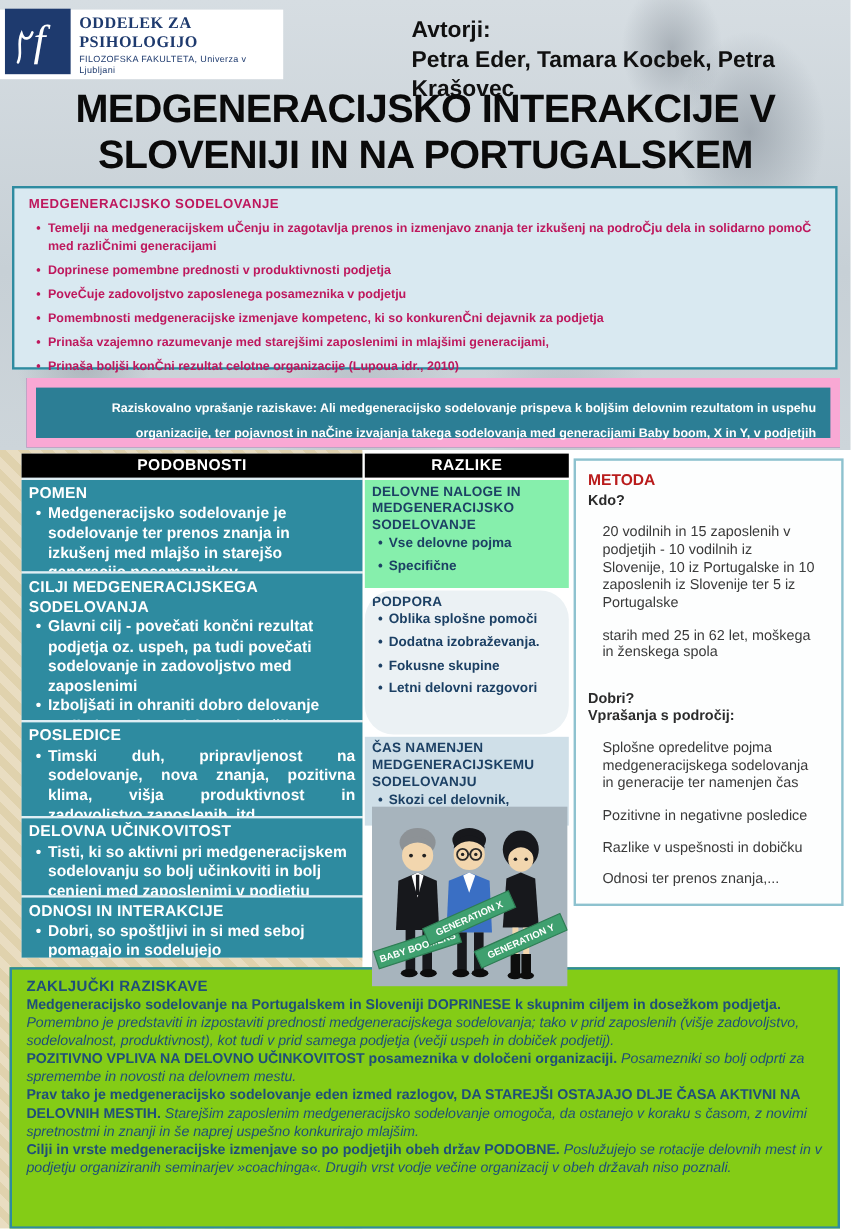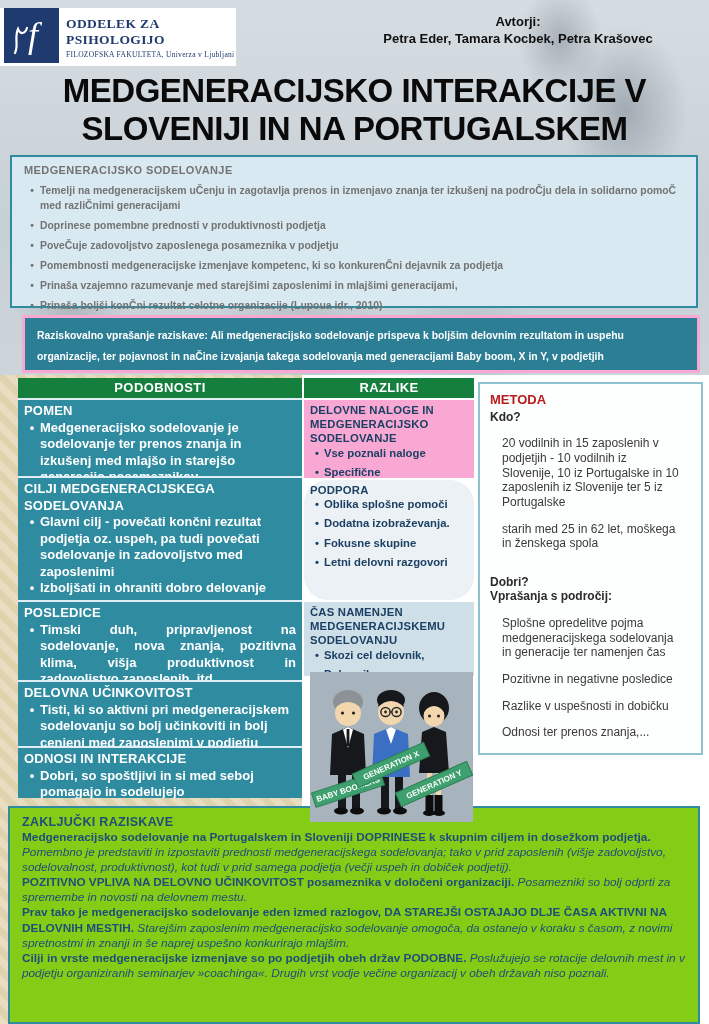--- a/index.html
+++ b/index.html
@@ -14,50 +14,50 @@
       radial-gradient(120px 150px at 300px 330px, rgba(120,130,142,.22), transparent 70%),
       radial-gradient(100px 120px at 470px 340px, rgba(110,120,130,.20), transparent 70%),
       linear-gradient(180deg,#d6dde2 0%,#c7d0d6 60%,#cdd5da 100%);}
   .beige{position:absolute;left:0;top:375px;width:302px;height:649px;
     background:repeating-linear-gradient(45deg,#e9ddc1 0 7px,#e0d2ad 7px 14px);}
   
   .logo-plate{position:absolute;left:0;top:8px;width:236px;height:58px;background:#fff;
     display:flex;align-items:center;gap:7px;padding-left:4px;box-sizing:border-box;}
   .logo-text{color:#1e3a6e;}
   .logo-dept{font-family:"Liberation Serif",serif;font-weight:bold;font-size:13.5px;letter-spacing:.4px;}
-  .logo-fac{font-family:Liberation Serif, serif;font-size:7.5px;letter-spacing:.3px;margin-top:2px;}
-  .authors{position:absolute;right:16px;top:14px;width:350px;text-align:center;
-    font-weight:bold;font-size:13px;color:#101010;line-height:1.3;}
+  .logo-fac{font-family:Liberation Sans, sans-serif;font-size:7.5px;letter-spacing:.3px;margin-top:2px;}
+  .authors{position:absolute;right:16px;top:14px;width:350px;
+    font-weight:bold;font-size:19px;color:#101010;line-height:1.3;}
   .title{position:absolute;left:0;top:72px;width:709px;text-align:center;
     font-weight:bold;font-size:33px;line-height:1.15;color:#0a0a0a;letter-spacing:-.5px;}
   
   .intro-box{position:absolute;left:10px;top:155px;width:688px;height:153px;box-sizing:border-box;
-    background:#d9e9f1;border:2px solid #2e8ba0;padding:7px 16px 0 12px;color:#737373;}
+    background:#d9e9f1;border:2px solid #2e8ba0;padding:7px 16px 0 12px;color:#be185d;}
   .intro-title{font-size:11px;font-weight:bold;letter-spacing:.4px;margin:0 0 7px 0;}
   .brow{display:flex;margin:0 0 5px 0;}
   .intro-box .brow{font-size:10.4px;font-weight:bold;line-height:1.45;}
   .bdot{flex:0 0 16px;text-align:center;}
   .btxt{flex:1;}
   
   .rq-box{position:absolute;left:22px;top:315px;width:678px;height:58px;box-sizing:border-box;
-    background:#2c7e95;border:3px solid #f9a8d4;padding:8px 12px 0 12px;
-    color:#ffffff;font-size:10.4px;font-weight:bold;line-height:2.0;}
+    background:#2c7e95;border:8px solid #f9a8d4;padding:8px 12px 0 12px;
+    color:#ffffff;font-size:10.4px;font-weight:bold;line-height:2.0;text-align:right;}
   
   .sim{position:absolute;left:18px;top:378px;width:284px;background:#dfeef4;}
-  .col-head{background:#15803d;color:#fff;text-align:center;font-weight:bold;font-size:13px;
+  .col-head{background:#000000;color:#fff;text-align:center;font-weight:bold;font-size:13px;
     height:20px;line-height:20px;letter-spacing:.4px;}
   .sim-sec{background:#2e8ba0;color:#fff;padding:3px 6px;box-sizing:border-box;
     font-size:13px;font-weight:bold;line-height:1.27;margin-top:2px;overflow:hidden;}
   .sec-title{letter-spacing:.2px;}
   .sim .brow{margin:0;}
   
   .dif{position:absolute;left:304px;top:378px;width:170px;}
   .dif-sec{box-sizing:border-box;color:#1c4064;padding:3px 6px;font-size:11.3px;font-weight:bold;
     line-height:1.26;margin-top:2px;overflow:hidden;}
-  .dif-a{background:#f9a8d4;height:78px;}
+  .dif-a{background:#86efac;height:90px;}
   .dif-b{background:#ebf1f4;height:120px;border-radius:24px;}
   .dif-c{background:#cfdfe8;height:74px;}
   .dif .bdot{flex:0 0 14px;}
   .gen-img{position:absolute;left:310px;top:672px;width:163px;height:150px;z-index:3;}
   
   .method{position:absolute;left:478px;top:382px;width:225px;height:373px;box-sizing:border-box;
     background:#fdfefe;border:2px solid #8ec2cf;padding:8px 10px;color:#3a3a3a;
     font-size:12px;line-height:1.22;overflow:hidden;}
   .m-title{margin:0 0 2px 0;font-weight:bold;font-size:13px;color:#b91c1c;}
   .m-bold{margin:0;font-weight:bold;color:#2b2b2b;}
@@ -176,21 +176,21 @@
         </div>
     </div>
   </div>
 
   <div class="dif">
     <div class="col-head">RAZLIKE</div>
     <div class="dif-sec dif-a">
       <div class="sec-title">DELOVNE NALOGE IN MEDGENERACIJSKO SODELOVANJE</div>
       <div class="brow">
           <span class="bdot">•</span>
-          <span class="btxt">Vse poznali naloge</span>
+          <span class="btxt">Vse delovne pojma</span>
         </div>
       <div class="brow">
           <span class="bdot">•</span>
           <span class="btxt">Specifične</span>
         </div>
     </div>
     <div class="dif-sec dif-b">
       <div class="sec-title">PODPORA</div>
       <div class="brow">
           <span class="bdot">•</span>

